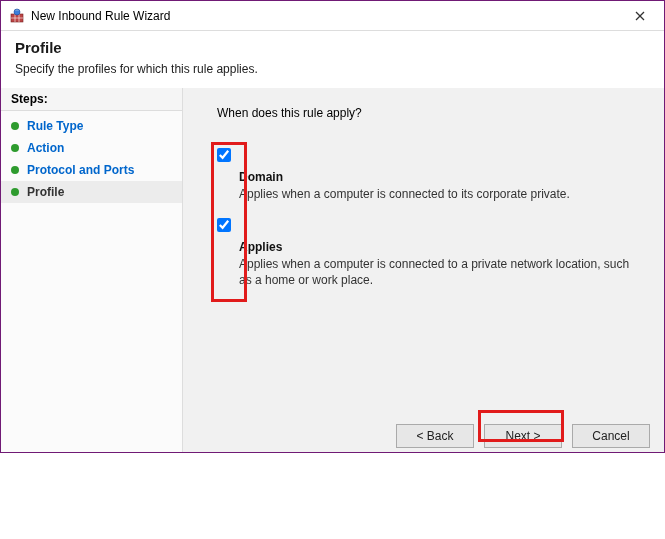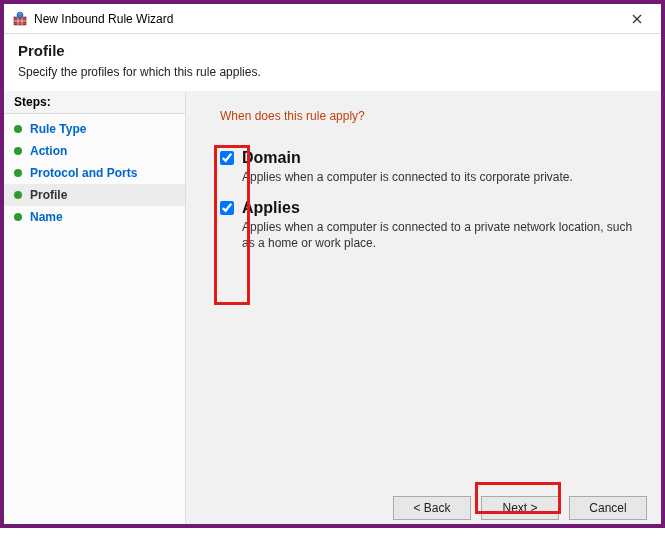--- a/index.html
+++ b/index.html
@@ -5,22 +5,22 @@
   * { box-sizing: border-box; }
   html, body {
     margin: 0; padding: 0;
     font-family: "Segoe UI", Tahoma, sans-serif;
     font-size: 12px;
     background: #fff;
     color: #000;
   }
   .window {
     width: 665px;
-    height: 528px;
-    border: 4px solid #701a75;
+    height: 453px;
+    border: 1px solid #701a75;
     background: #fff;
     display: flex;
     flex-direction: column;
     position: relative;
   }
   .titlebar {
     height: 30px;
     display: flex;
     align-items: center;
     padding: 0 4px 0 8px;
@@ -103,21 +103,21 @@
     color: #333;
   }
   .content-pane {
     flex: 1;
     background: #f1f1f1;
     position: relative;
     padding: 18px 20px 60px 34px;
   }
   .content-pane .question {
     font-size: 12px;
-    color: #c2410c;
+    color: #000000;
     margin-bottom: 26px;
     margin-left: 0;
   }
   .options {
     position: relative;
   }
   .highlight-box {
     position: absolute;
     border: 3px solid #e11b1b;
     pointer-events: none;
@@ -128,22 +128,23 @@
     margin-bottom: 14px;
   }
   .opt input[type=checkbox] {
     margin: 2px 8px 0 0;
     width: 14px; height: 14px;
     flex-shrink: 0;
   }
   .opt .texts { flex: 1; }
   .opt .opt-label {
     font-weight: 700;
-    font-size: 16px;
+    font-size: 12px;
     color: #111;
+    margin-top: 24px;
   }
   .opt .opt-desc {
     font-size: 12px;
     color: #333;
     margin-top: 2px;
     line-height: 1.35;
   }
   .button-row {
     position: absolute;
     right: 14px;
@@ -215,24 +216,20 @@
           <span class="step-label">Action</span>
         </li>
         <li>
           <span class="bullet"></span>
           <span class="step-label">Protocol and Ports</span>
         </li>
         <li class="current">
           <span class="bullet"></span>
           <span class="step-label">Profile</span>
         </li>
-        <li>
-          <span class="bullet"></span>
-          <span class="step-label">Name</span>
-        </li>
       </ul>
     </div>
 
     <div class="content-pane">
       <div class="question">When does this rule apply?</div>
 
       <div class="options">
 
         <div class="highlight-box" style="left:-6px; top:-4px; width:36px; height:160px;"></div>
 

